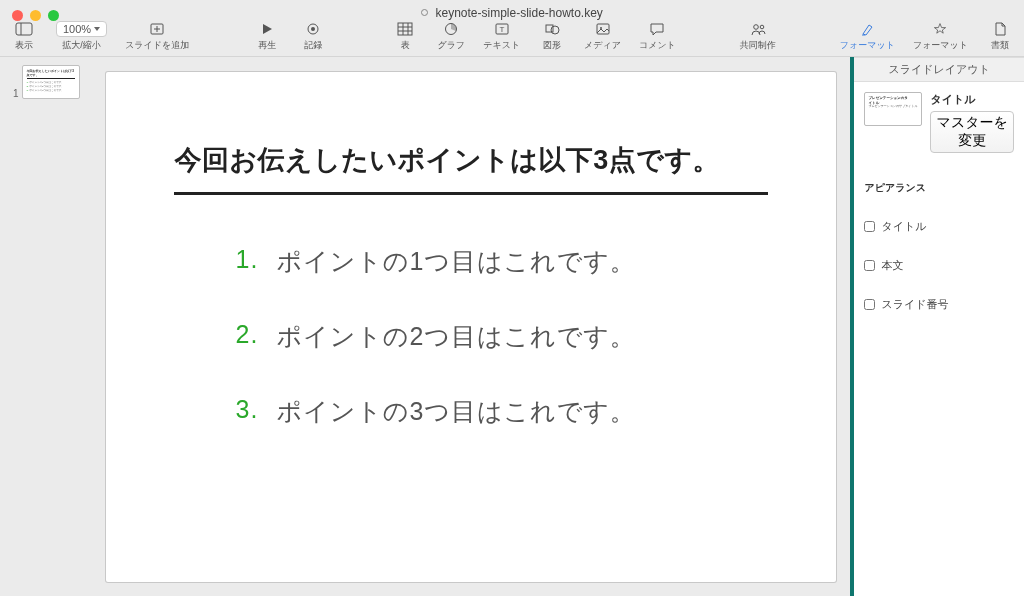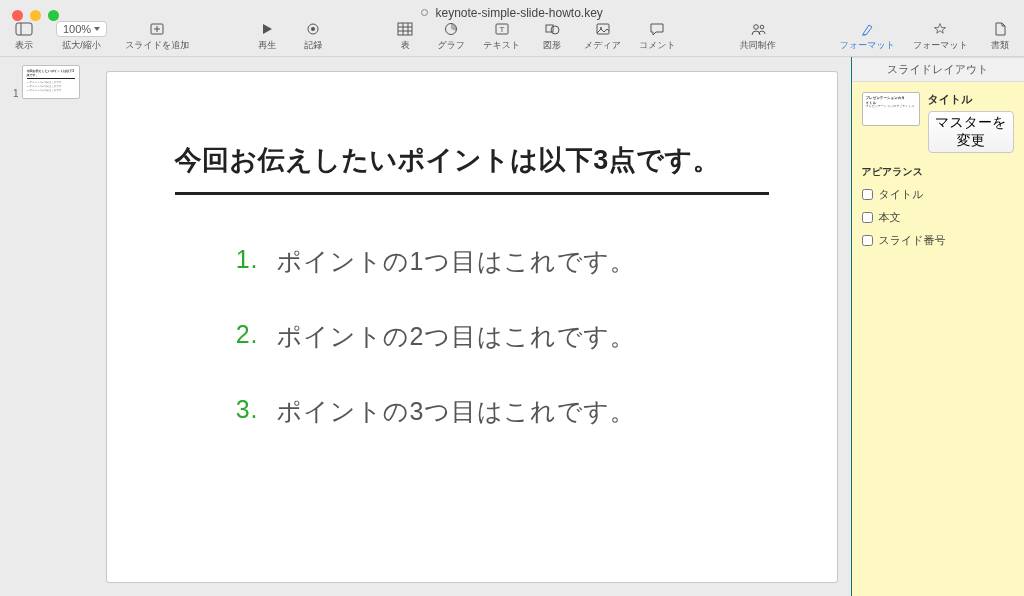--- a/index.html
+++ b/index.html
@@ -39,23 +39,23 @@
   
   .canvas-outer { flex:1; background:#ebebeb; display:flex; align-items:center; justify-content:center; padding:14px; }
   .slide { width: 730px; height: 510px; background:#fff; box-shadow: 0 0 0 1px #c8c8c8; padding: 70px 68px; border-radius:2px; }
   .slide-title { font-size: 27px; font-weight: 700; color:#222; letter-spacing: 0.5px; }
   .slide-rule { height:3px; background:#222; margin-top:14px; width: 100%; }
   .slide-list { margin-top: 50px; padding-left: 56px; }
   .slide-item { display:flex; gap:18px; font-size:25px; color:#555; margin-bottom: 42px; letter-spacing:1px; }
   .slide-item .num { color:#2aa82a; font-weight:500; min-width:28px; text-align:right; }
 
   
-  .inspector { width: 180px; border-left:1px solid #0f766e; background:#fef9c3; font-size:11px; color:#333; }
+  .inspector { width: 180px; border-left:4px solid #0f766e; background:#ffffff; font-size:11px; color:#333; }
   .insp-section-title { text-align:center; font-size:11px; color:#555; padding:4px 0; border-top:1px solid #ddd; border-bottom:1px solid #ddd; background:#f0f0f0; }
-  .insp-body { padding:10px 10px; display:flex; flex-direction:column; gap:8px; }
+  .insp-body { padding:10px 10px; display:flex; flex-direction:column; gap:24px; }
   .master-row { display:flex; gap:8px; align-items:flex-start; }
   .master-thumb { width:58px; height:34px; background:#fff; border:1px solid #bbb; border-radius:2px; padding:3px; font-size:3px; line-height:1.2; color:#444; }
   .master-thumb b { font-size:3.5px; color:#222; }
   .insp-label { font-weight:700; font-size:11px; }
   .insp-btn { display:block; text-align:center; font-size:14px; padding:2px 0; border:1px solid #c9c9c9; border-radius:4px; background:linear-gradient(#fff,#f2f2f2); margin-top:4px; width:100%; }
   .subhead { font-weight:700; font-size:10px; margin-top:4px; }
   .chk-row { display:flex; align-items:center; gap:6px; font-size:11px; color:#444; }
   .chk-row input { width:11px; height:11px; }
   .bg-row { display:flex; align-items:center; justify-content:space-between; font-size:11px; padding-top:6px; border-top:1px solid #e3e3e3;}
   .bg-swatch { width:46px; height:16px; background:#fff; border:1px solid #c8c8c8; border-radius:8px; }

